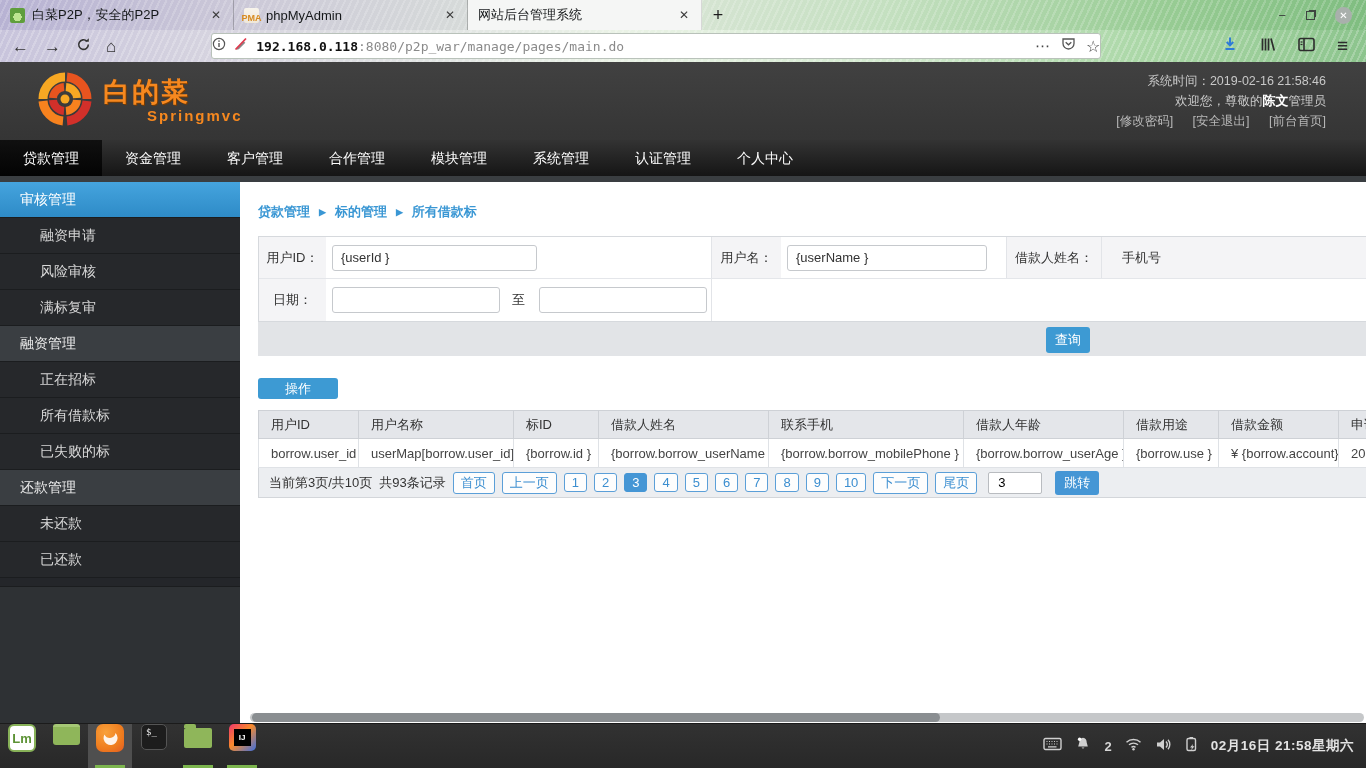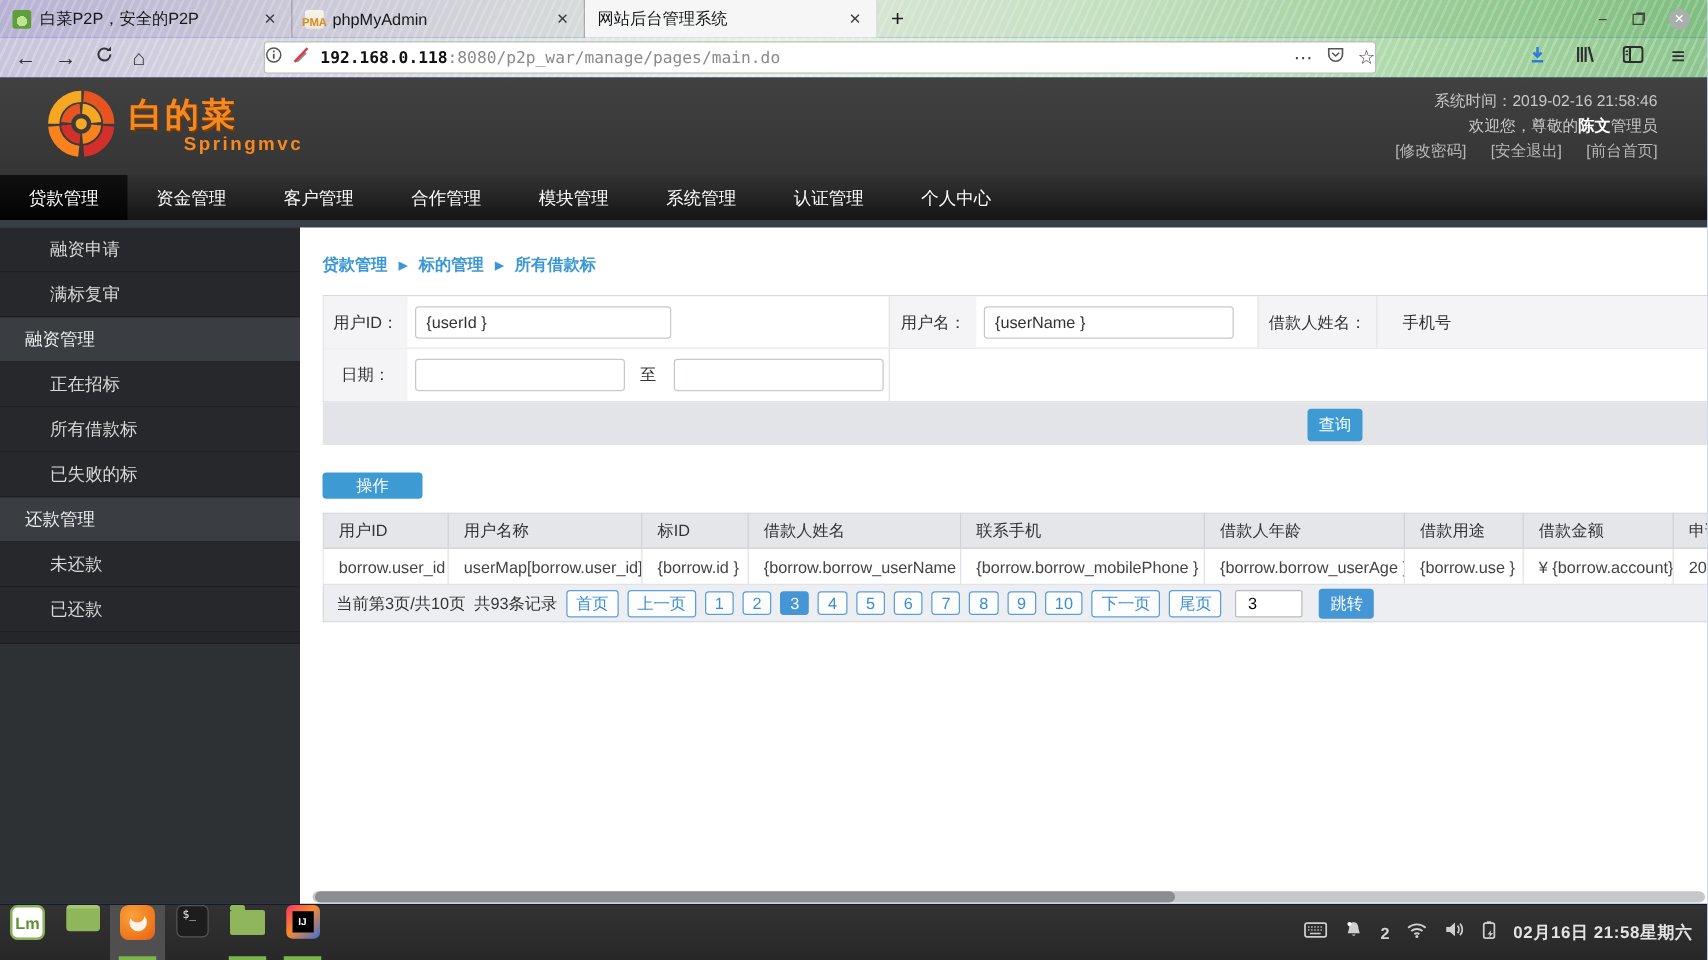--- a/index.html
+++ b/index.html
@@ -1,17 +1,17 @@
 <!DOCTYPE html>
 <html><head>
 <meta charset="utf-8">
 <style>
   * { margin:0; padding:0; box-sizing:border-box; }
   body { font-family:"Liberation Sans", sans-serif; }
-  .screen { width:1366px; height:768px; position:relative; overflow:hidden; background:#1d4ed8; }
+  .screen { width:1366px; height:768px; position:relative; overflow:hidden; background:#fdba74; }
 
   
   .tabbar {
     height:30px; display:flex; align-items:stretch;
     background:
       repeating-linear-gradient(115deg, rgba(255,255,255,.18) 0 2px, rgba(255,255,255,0) 2px 6px),
       linear-gradient(100deg,#b7b2d3 0%,#ccc9d8 18%,#dde6da 45%,#c4e0c0 65%,#98cc94 85%,#7fbd80 100%);
   }
   .tab { width:234px; display:flex; align-items:center; gap:7px; padding:0 10px; font-size:13px; color:#15181a; border-right:1px solid rgba(0,0,0,.22); cursor:default; }
   .tab.active { background:#f5f6f5; border-right:1px solid rgba(0,0,0,.12); }
@@ -257,21 +257,23 @@
     <div class="nav-item">合作管理</div>
     <div class="nav-item">模块管理</div>
     <div class="nav-item">系统管理</div>
     <div class="nav-item">认证管理</div>
     <div class="nav-item">个人中心</div>
   </div>
   <div class="nav-strip"></div>
 
   <div class="app-body">
     <div class="sidebar">
+      <div class="side-item side-group active">审核管理</div>
       <div class="side-item side-sub">融资申请</div>
+      <div class="side-item side-sub">风险审核</div>
       <div class="side-item side-sub">满标复审</div>
       <div class="side-item side-group">融资管理</div>
       <div class="side-item side-sub">正在招标</div>
       <div class="side-item side-sub">所有借款标</div>
       <div class="side-item side-sub">已失败的标</div>
       <div class="side-item side-group">还款管理</div>
       <div class="side-item side-sub">未还款</div>
       <div class="side-item side-sub">已还款</div>
       <div class="side-strip"></div>
     </div>

